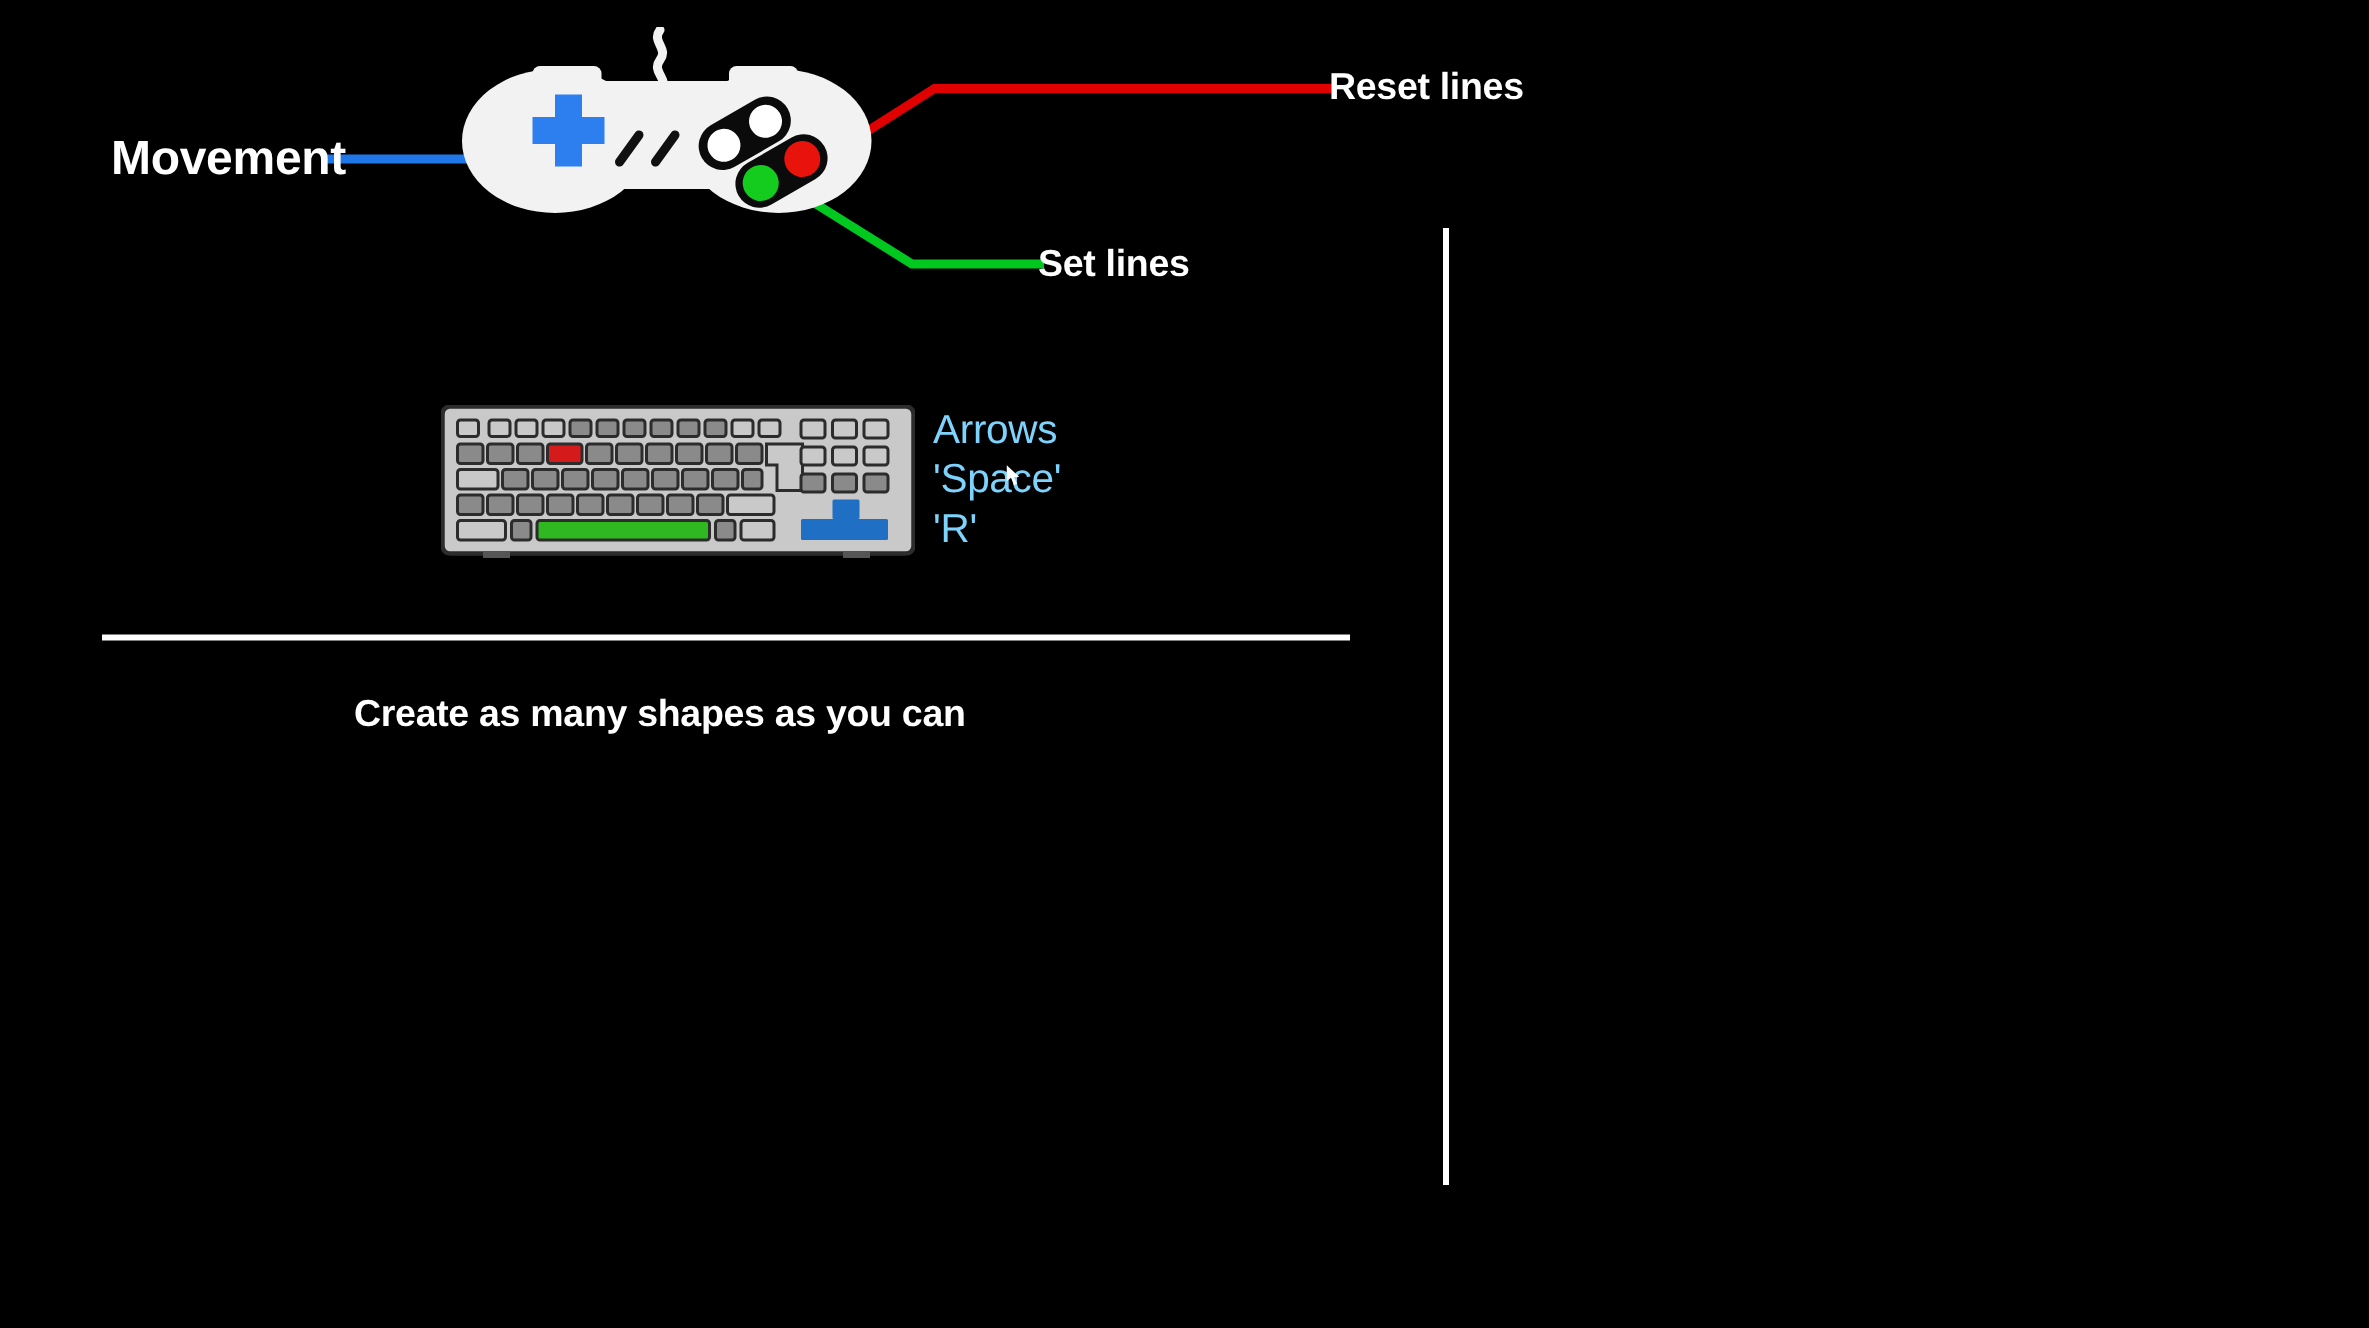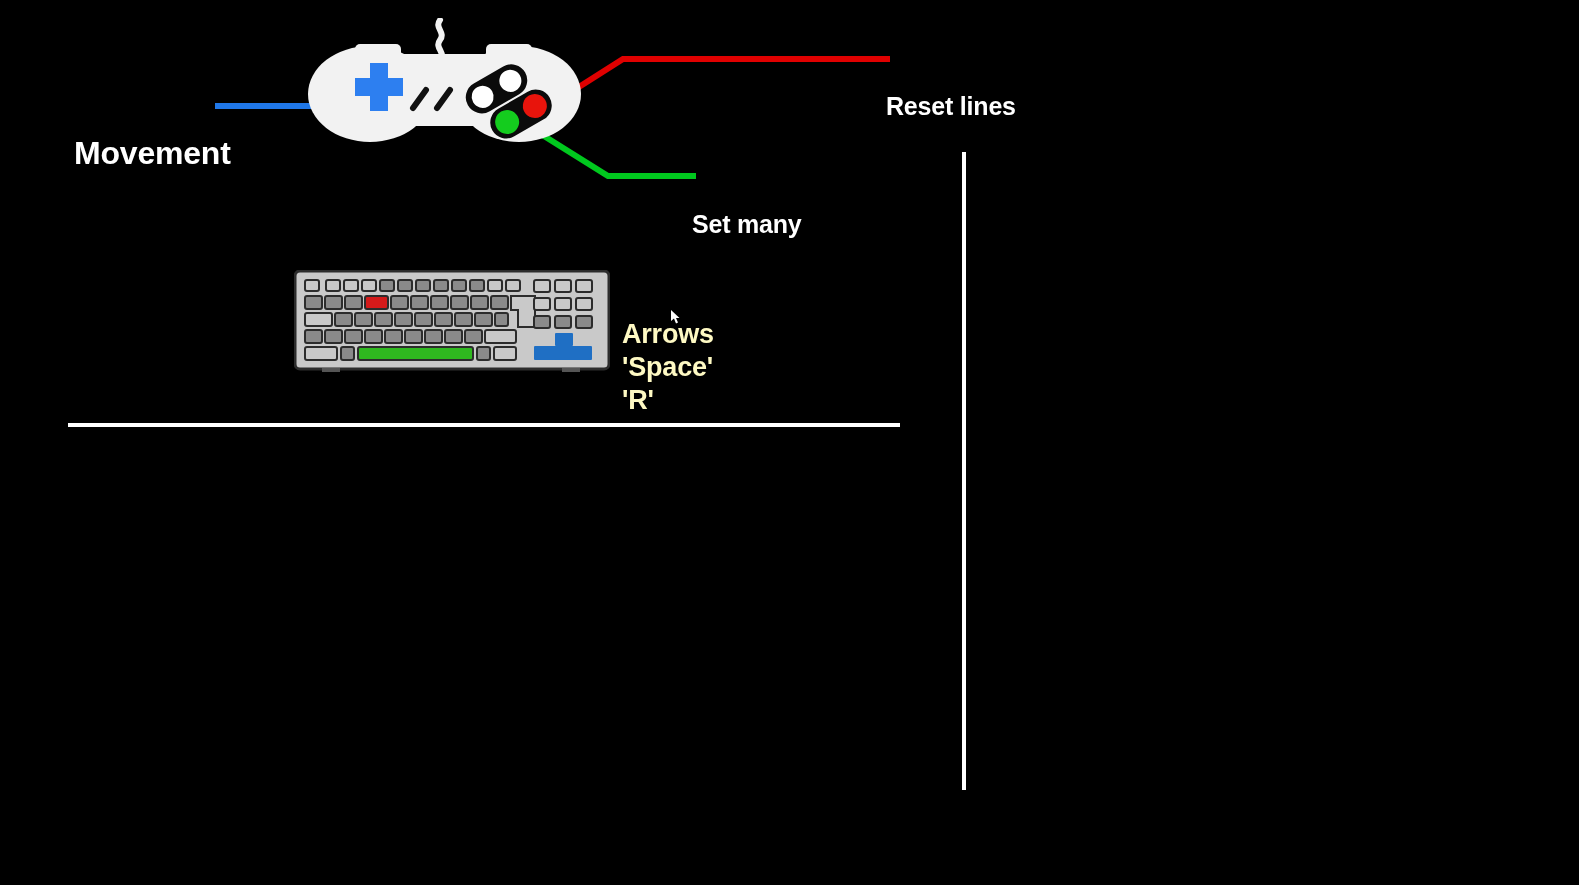--- a/index.html
+++ b/index.html
@@ -21,32 +21,31 @@
   .abs { position: absolute; }
 
   
   .lbl {
     color: #ffffff;
     font-family: "Liberation Sans", sans-serif;
     font-weight: bold;
     white-space: nowrap;
     line-height: 1;
     letter-spacing: -0.2px;
-    margin-top: 48px;
   }
   #lbl-movement { left: 74px;  top: 89px;  font-size: 32px; }
   #lbl-reset    { left: 886px; top: 46px;  font-size: 25px; }
   #lbl-setpoint { left: 692px; top: 164px; font-size: 25px; }
 
   #kb-legend {
     left: 622px; top: 270px;
     font-size: 27px;
     line-height: 33px;
   }
-  #kb-legend div { color:#fef9c3; font-weight:bold; }
+  #kb-legend div { color:#7dd3fc; font-weight:normal; }
 
   #lbl-goal {
     left: 236px; top: 464px;
     font-size: 25px;
   }
 
   
   .conn { position:absolute; }
 
   
@@ -121,21 +120,21 @@
 
       <g transform="rotate(-30 221 96)">
         <rect x="188" y="80" width="66" height="32" rx="16" fill="#0b0b0b"></rect>
         <circle cx="237" cy="96" r="12" fill="#e8140c"></circle>
         <circle cx="205" cy="96" r="12" fill="#14cc1e"></circle>
       </g>
     </svg>
 
     <div class="lbl abs" id="lbl-movement">Movement</div>
     <div class="lbl abs" id="lbl-reset">Reset lines</div>
-    <div class="lbl abs" id="lbl-setpoint">Set many</div>
+    <div class="lbl abs" id="lbl-setpoint">Set lines</div>
 
     <svg class="abs" id="keyboard" viewBox="0 0 316 102" width="316" height="102">
 
       <rect x="1" y="1" width="314" height="98" rx="5" fill="#c9c9c9" stroke="#2c2c2c" stroke-width="3"></rect>
 
       <rect x="28" y="98" width="18" height="4" fill="#555"></rect>
       <rect x="268" y="98" width="18" height="4" fill="#555"></rect>
 
       <g stroke="#2c2c2c" stroke-width="2" fill="#8a8a8a">
 
@@ -215,20 +214,21 @@
       <div>'Space'</div>
       <div>'R'</div>
     </div>
 
     <svg class="abs" id="cursor-artifact" viewBox="0 0 9 14" width="9" height="14">
       <polygon points="0,0 0,11 3,8.5 5,13.5 7,12.5 5,8 8.5,8" fill="#ffffff"></polygon>
     </svg>
 
     <div class="abs" id="divider-h"></div>
 
+    <div class="lbl abs" id="lbl-goal">Create as many shapes as you can</div>
   </div>
 
   <div class="abs" id="divider-v"></div>
 
   <div class="abs" style="left:966px;top:0;width:613px;height:885px;">
     
     
   </div>
 
 </div>

